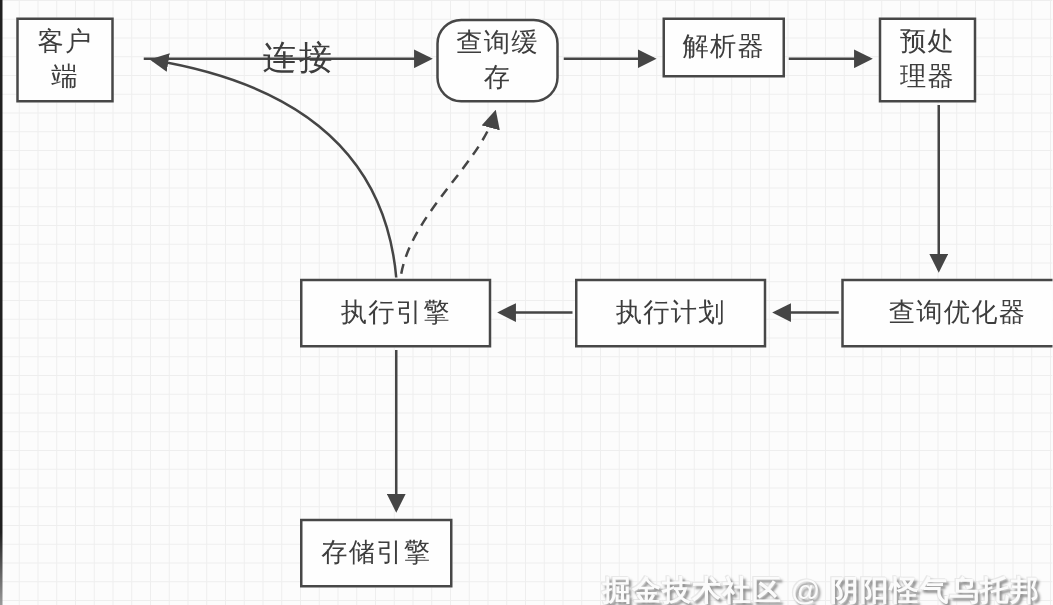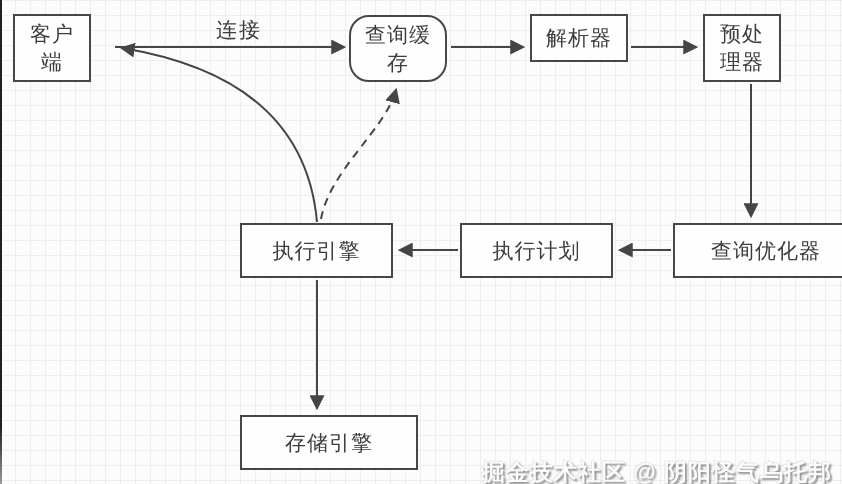--- a/index.html
+++ b/index.html
@@ -38,27 +38,27 @@
     padding: 0 10px;
     letter-spacing: 1px;
   }
   .node-client        { left: 13px;  top: 14px;  width: 78px;  height: 68px; }
   .node-query-cache   { left: 349px; top: 15px;  width: 98px;  height: 67px; border-radius: 20px; }
   .node-parser        { left: 530px; top: 14px;  width: 98px;  height: 48px; }
   .node-preprocessor  { left: 703px; top: 14px;  width: 78px;  height: 68px; }
   .node-query-optimizer { left: 673px; top: 223px; width: 186px; height: 55px; }
   .node-execution-plan  { left: 460px; top: 223px; width: 153px; height: 55px; }
   .node-execution-engine{ left: 240px; top: 223px; width: 153px; height: 55px; }
-  .node-storage-engine  { left: 240px; top: 415px; width: 178px; height: 55px; }
+  .node-storage-engine  { left: 240px; top: 415px; width: 122px; height: 55px; }
   .edge-label {
     position: absolute;
-    left: 204px; top: 16px;
+    left: 204px; top: 28px;
     width: 70px;
     text-align: center;
-    font-size: 21px;
+    font-size: 27px;
     color: #3d3d3d;
     letter-spacing: 2px;
   }
   .watermark {
     position: absolute;
     right: 10px; top: 441px;
     font-size: 23px;
     font-weight: bold;
     letter-spacing: 1px;
     color: #fbfbfb;

